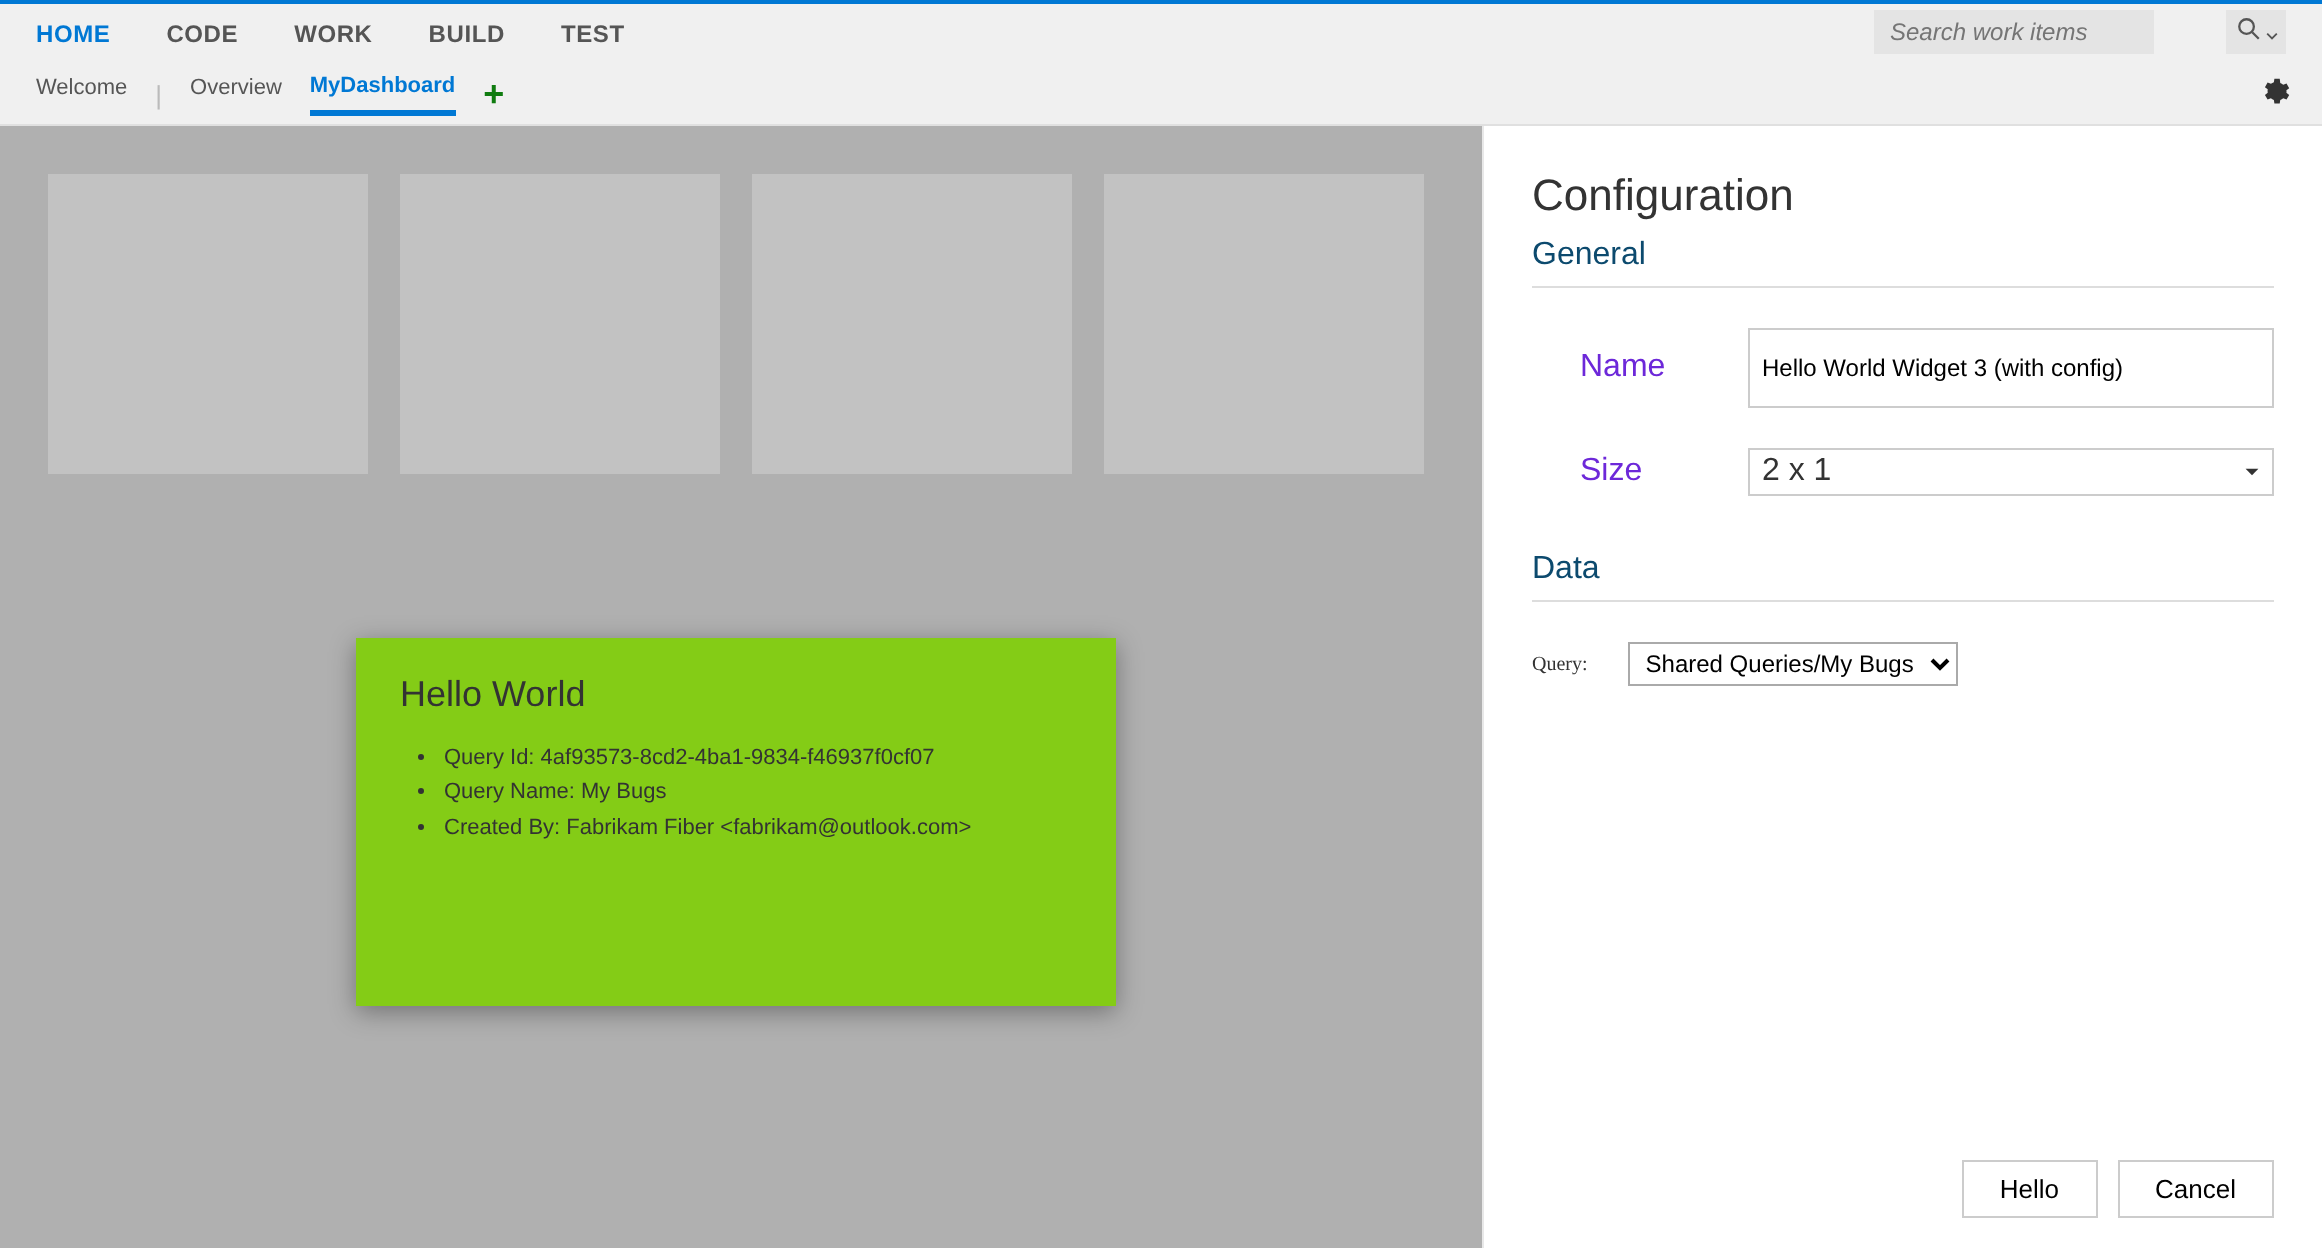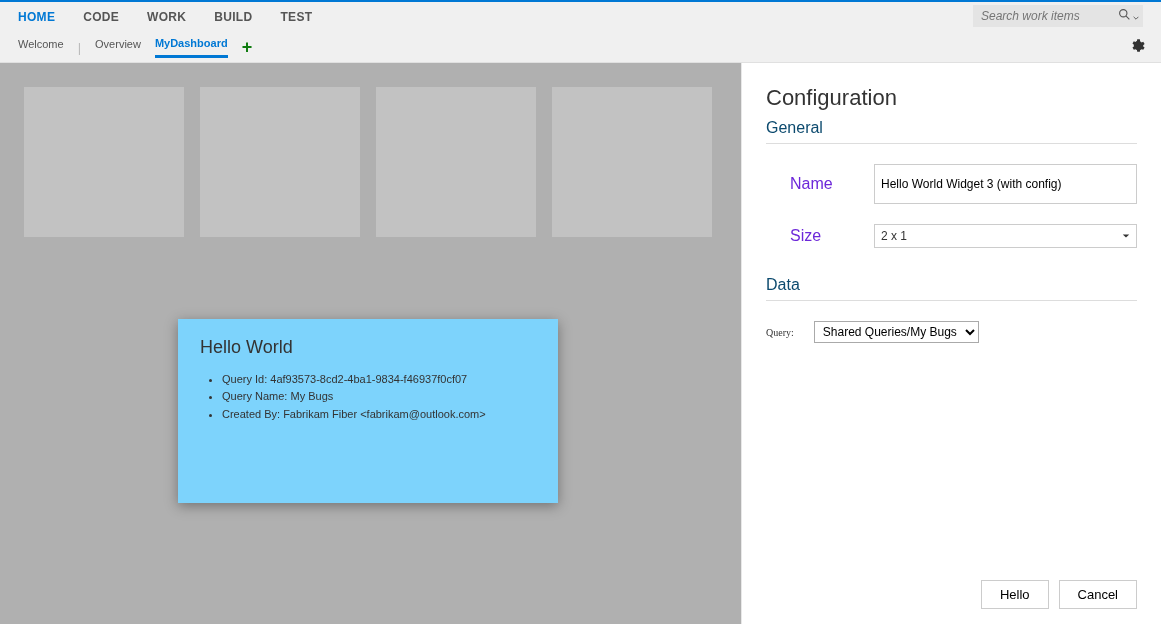--- a/index.html
+++ b/index.html
@@ -36,20 +36,21 @@
       cursor: pointer;
       letter-spacing: 0.3px;
     }
     .nav-primary-item.active { color: #0078d4; }
     .search-wrap {
       position: absolute;
       right: 18px;
       top: 3px;
       display: flex;
       align-items: center;
+      gap: 36px;
     }
     .search-input {
       background: #e4e4e4;
       border: none;
       height: 22px;
       width: 140px;
       padding: 0 8px;
       font-size: 12px;
       color: #666;
       font-style: italic;
@@ -119,21 +120,21 @@
       background: #c2c2c2;
       width: 160px;
       height: 150px;
     }
     .widget-card {
       position: absolute;
       left: 178px;
       top: 256px;
       width: 380px;
       height: 184px;
-      background: #7dd3fc;
+      background: #84cc16;
       box-shadow: 0 3px 12px rgba(0,0,0,0.35);
       padding: 18px 22px;
     }
     .widget-title {
       font-size: 18px;
       font-weight: 400;
       color: #333;
       margin-bottom: 14px;
     }
     .widget-list {
@@ -185,21 +186,21 @@
       height: 40px;
       padding: 0 6px;
       font-size: 12px;
     }
     .field-select {
       flex: 1;
       position: relative;
       border: 1px solid #ccc;
       height: 24px;
       padding: 0 6px;
-      font-size: 12px;
+      font-size: 16px;
       display: flex;
       align-items: center;
       justify-content: space-between;
       cursor: pointer;
       background: #fff;
     }
     .query-row {
       display: flex;
       align-items: center;
       margin-bottom: 20px;

